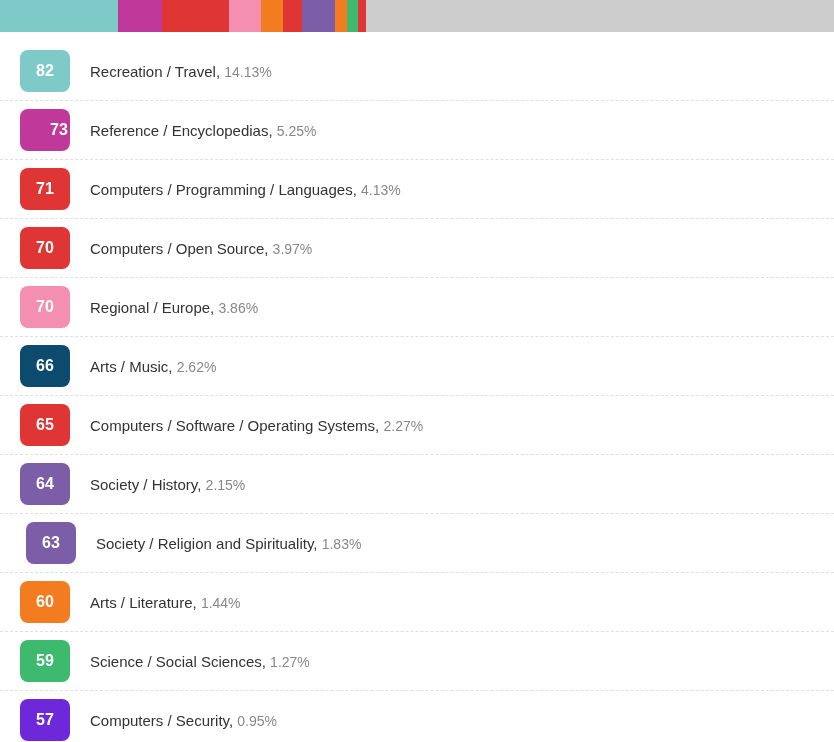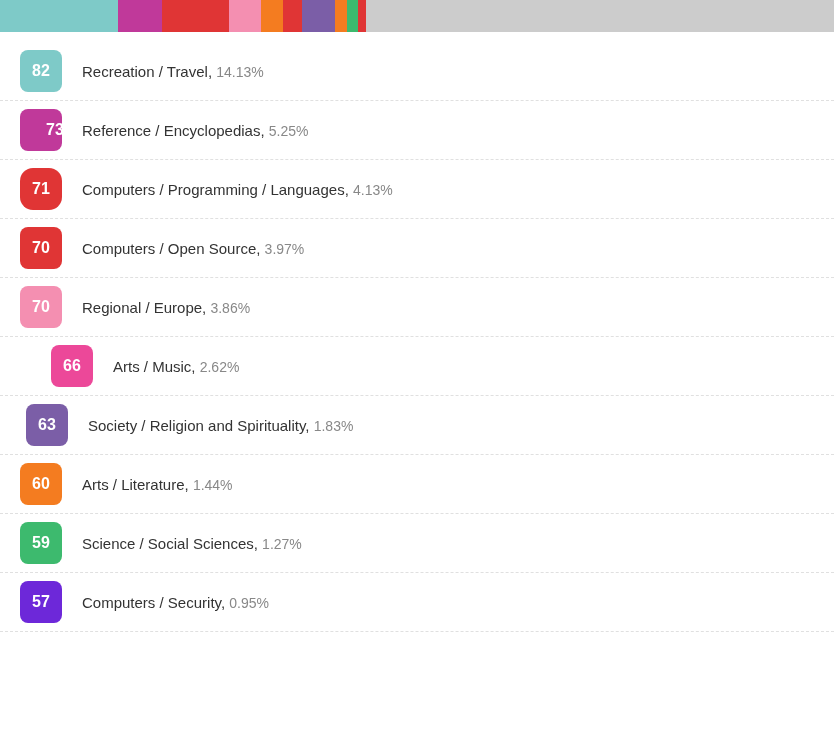--- a/index.html
+++ b/index.html
@@ -30,21 +30,21 @@
       display: flex;
       align-items: center;
       padding: 8px 20px;
       border-bottom: 1px dashed #e0e0e0;
     }
 
     .badge {
       display: flex;
       align-items: center;
       justify-content: center;
-      width: 42px;
+      width: 50px;
       height: 42px;
       border-radius: 8px;
       color: #fff;
       font-size: 16px;
       font-weight: bold;
       margin-right: 20px;
       flex-shrink: 0;
     }
 
     .item-label {
@@ -85,34 +85,42 @@
 <div class="list-container" id="list-container">
     <div class="list-item">
       <div class="badge" style="background-color: rgb(126, 202, 200);">82</div>
       <div class="item-label"><span class="item-name">Recreation / Travel, </span><span class="item-pct">14.13%</span></div>
     </div>
     <div class="list-item">
       <div class="badge" style="background-color: rgb(192, 57, 154); padding-left: 28px;">73</div>
       <div class="item-label"><span class="item-name">Reference / Encyclopedias, </span><span class="item-pct">5.25%</span></div>
     </div>
     <div class="list-item">
-      <div class="badge" style="background-color: rgb(224, 53, 53); border-radius: 13px;">71</div>
+      <div class="badge" style="background-color: rgb(224, 53, 53);">71</div>
       <div class="item-label"><span class="item-name">Computers / Programming / Languages, </span><span class="item-pct">4.13%</span></div>
     </div>
     <div class="list-item">
       <div class="badge" style="background-color: rgb(224, 53, 53);">70</div>
       <div class="item-label"><span class="item-name">Computers / Open Source, </span><span class="item-pct">3.97%</span></div>
     </div>
     <div class="list-item">
       <div class="badge" style="background-color: rgb(244, 143, 177);">70</div>
       <div class="item-label"><span class="item-name">Regional / Europe, </span><span class="item-pct">3.86%</span></div>
     </div>
     <div class="list-item">
-      <div class="badge" style="background-color: #ec4899; margin-left: 31px;">66</div>
+      <div class="badge" style="background-color: #0c4a6e;">66</div>
       <div class="item-label"><span class="item-name">Arts / Music, </span><span class="item-pct">2.62%</span></div>
+    </div>
+    <div class="list-item">
+      <div class="badge" style="background-color: rgb(224, 53, 53);">65</div>
+      <div class="item-label"><span class="item-name">Computers / Software / Operating Systems, </span><span class="item-pct">2.27%</span></div>
+    </div>
+    <div class="list-item">
+      <div class="badge" style="background-color: rgb(123, 94, 167);">64</div>
+      <div class="item-label"><span class="item-name">Society / History, </span><span class="item-pct">2.15%</span></div>
     </div>
     <div class="list-item">
       <div class="badge" style="background-color: rgb(123, 94, 167); margin-left: 6px;">63</div>
       <div class="item-label"><span class="item-name">Society / Religion and Spirituality, </span><span class="item-pct">1.83%</span></div>
     </div>
     <div class="list-item">
       <div class="badge" style="background-color: rgb(244, 124, 32);">60</div>
       <div class="item-label"><span class="item-name">Arts / Literature, </span><span class="item-pct">1.44%</span></div>
     </div>
     <div class="list-item">

